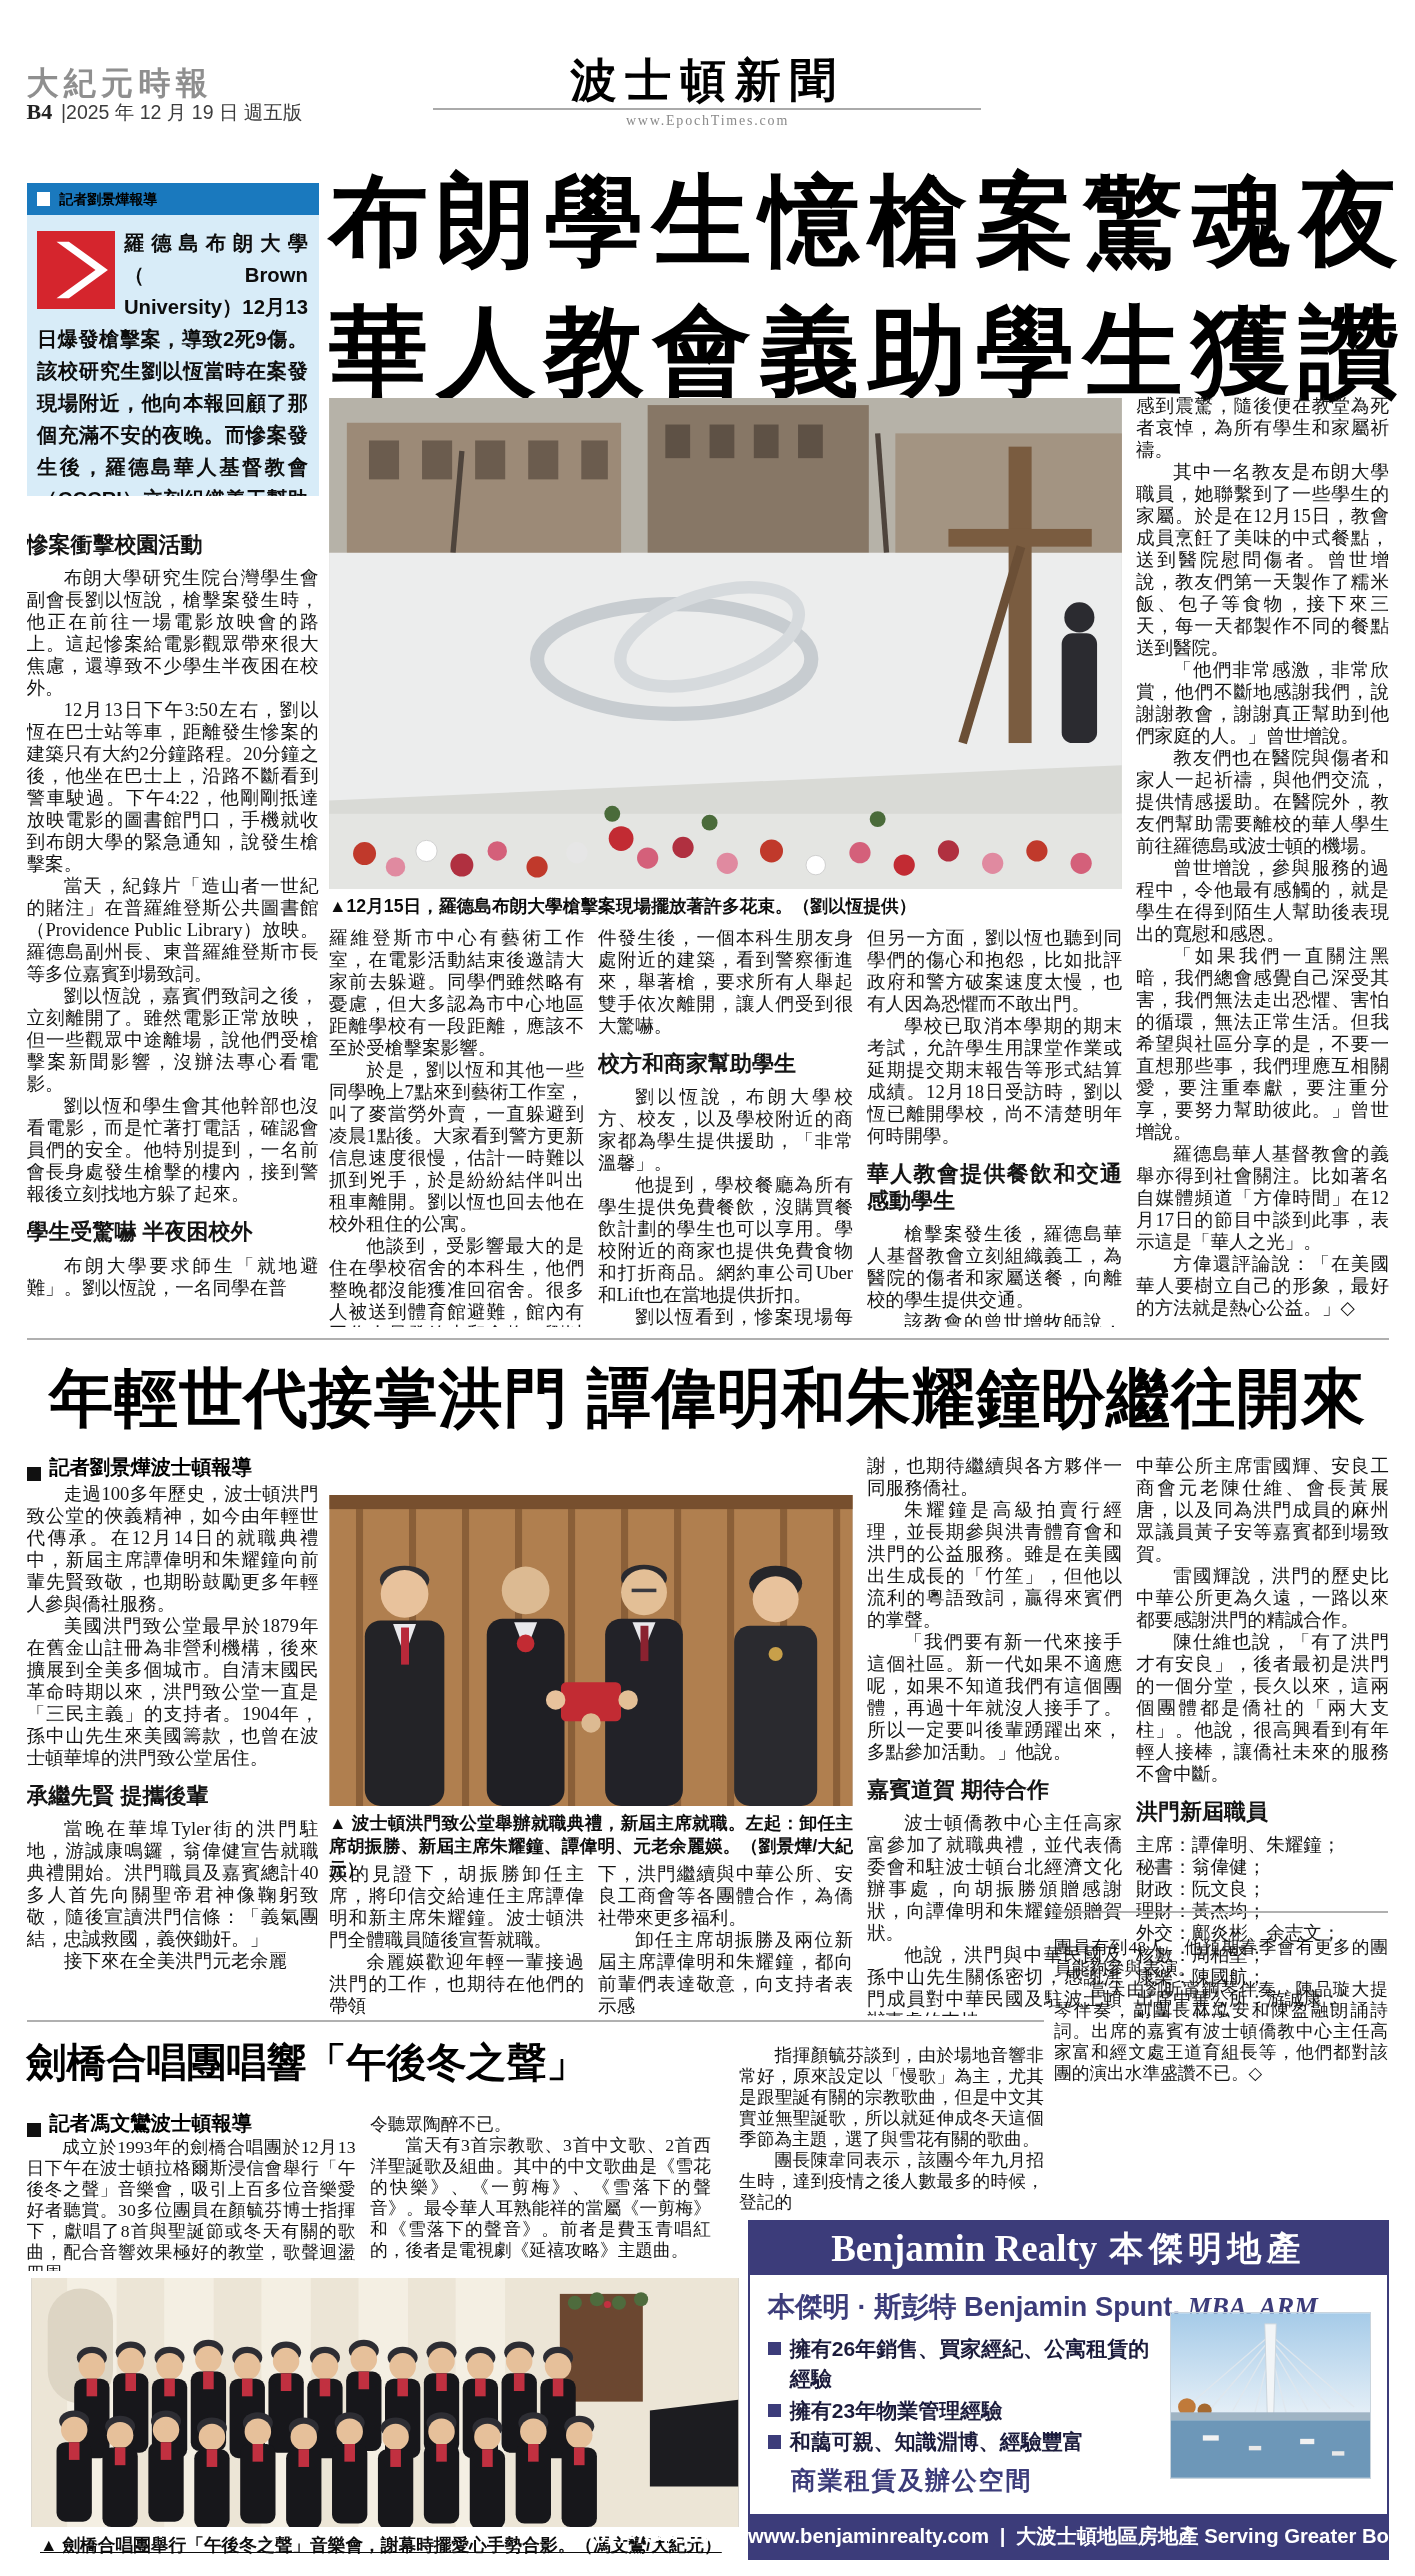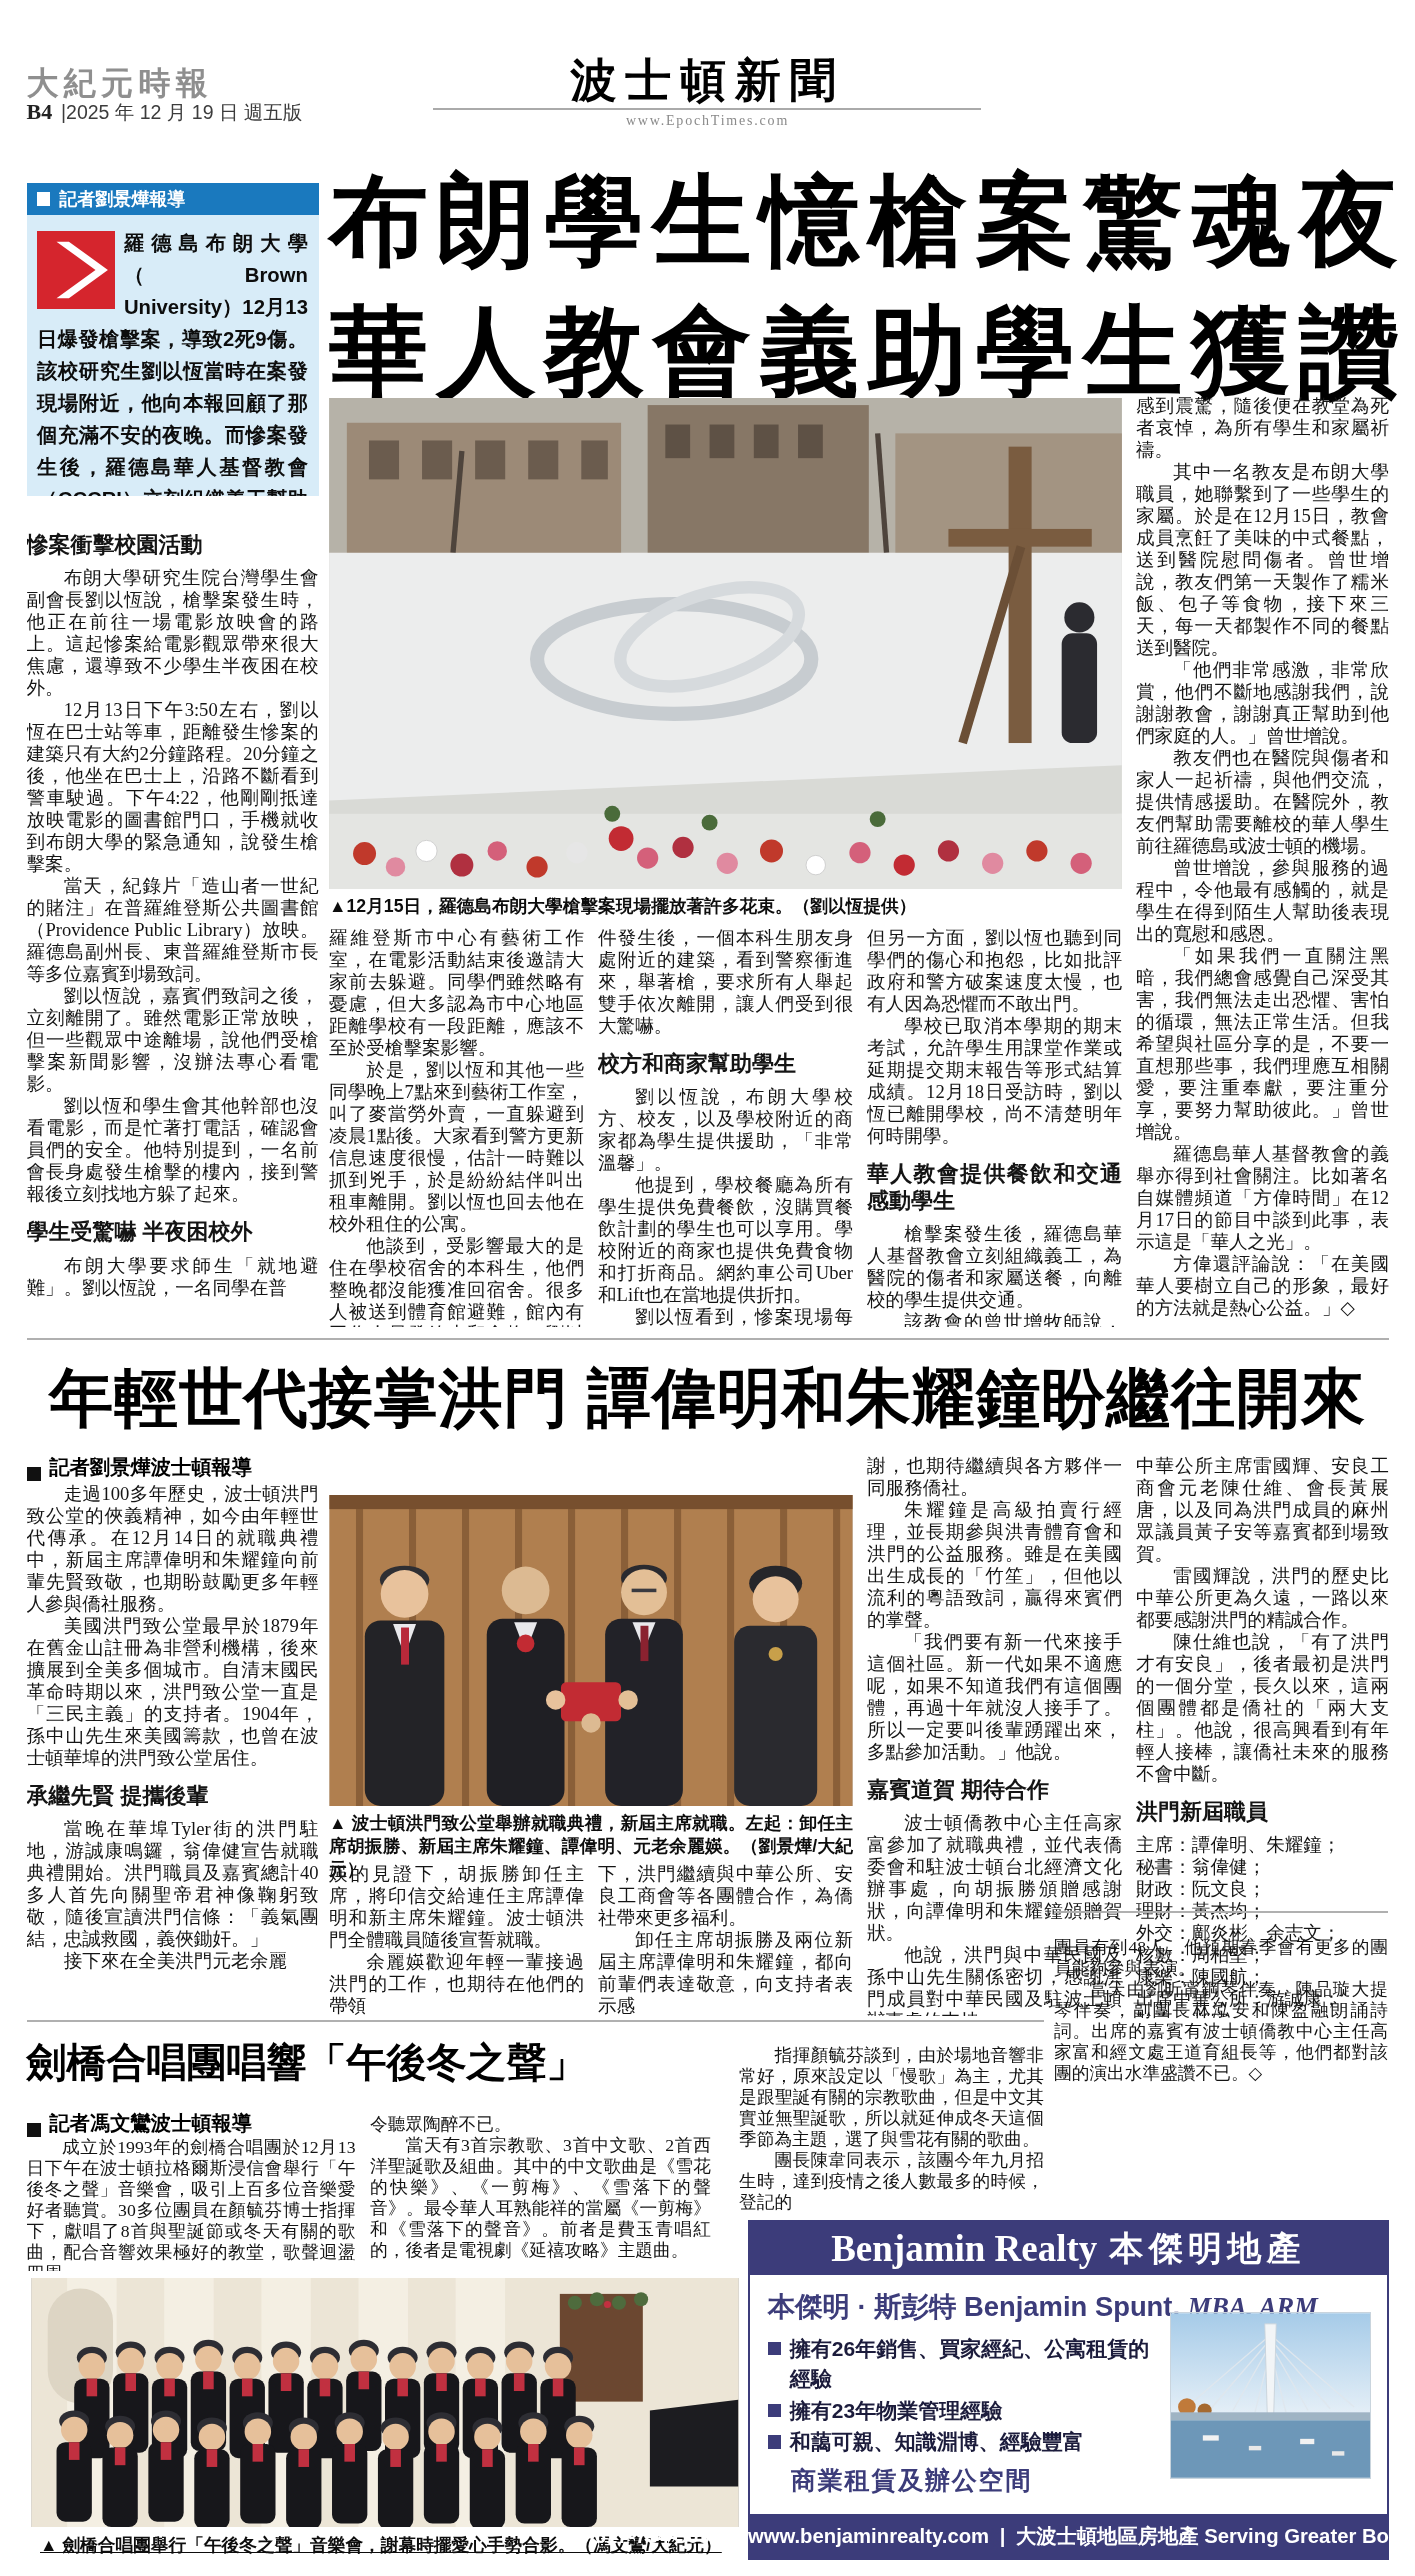--- a/index.html
+++ b/index.html
@@ -10,22 +10,22 @@
   
   .mh-logo{font-weight:bold;font-size:32px;color:#8f8f8f;letter-spacing:5.3px;}
   .mh-info{font-family:"Liberation Sans","DejaVu Sans",sans-serif;font-size:19.5px;color:#3c3c3c;}
   .mh-info b{font-family:"Liberation Serif",serif;font-size:22px;color:#222;margin-right:8.8px;text-align:center;}
   .mh-section{text-align:center;font-family:"Liberation Sans","DejaVu Sans",sans-serif;
               font-weight:bold;font-size:46px;color:#000;letter-spacing:8.8px;}
   .mh-line{background:#aaaaaa;height:1.8px;}
   .mh-site{text-align:center;font-size:14px;color:#8a8a8a;letter-spacing:1.8px;}
 
   
-  .byline-bar{background:#1a79be;color:#ffffff;font-family:"Liberation Sans",sans-serif;
-              font-weight:bold;font-size:18px;line-height:32px;padding:0 10.6px;display:flex;align-items:center;gap:8.8px;}
+  .byline-bar{background:#1a79be;color:#000000;font-family:"Liberation Sans",sans-serif;
+              font-weight:bold;font-size:14px;line-height:32px;padding:0 10.6px;display:flex;align-items:center;gap:8.8px;}
   .wsq{width:13.3px;height:13.3px;background:#fff;display:inline-block;flex:0 0 auto;}
   .bsq-dark{width:14px;height:14px;background:#111;display:inline-block;margin-right:8.8px;flex:0 0 auto;}
   .leadbox{background:#d8ecf8;padding:12.4px 10.6px 8.8px 10.6px;box-sizing:border-box;
            font-family:"Liberation Sans","DejaVu Sans",sans-serif;font-weight:bold;
            font-size:20.3px;line-height:32px;text-align:justify;color:#0d0d0d;overflow:hidden;}
   .chev{float:left;margin:3.5px 8.8px 3.5px 0;}
 
   
   .hl1{font-weight:bold;font-size:99px;line-height:131px;letter-spacing:8.8px;white-space:nowrap;color:#000;}
   .hl2{font-family:"Liberation Sans","DejaVu Sans",sans-serif;font-weight:bold;font-size:64px;

